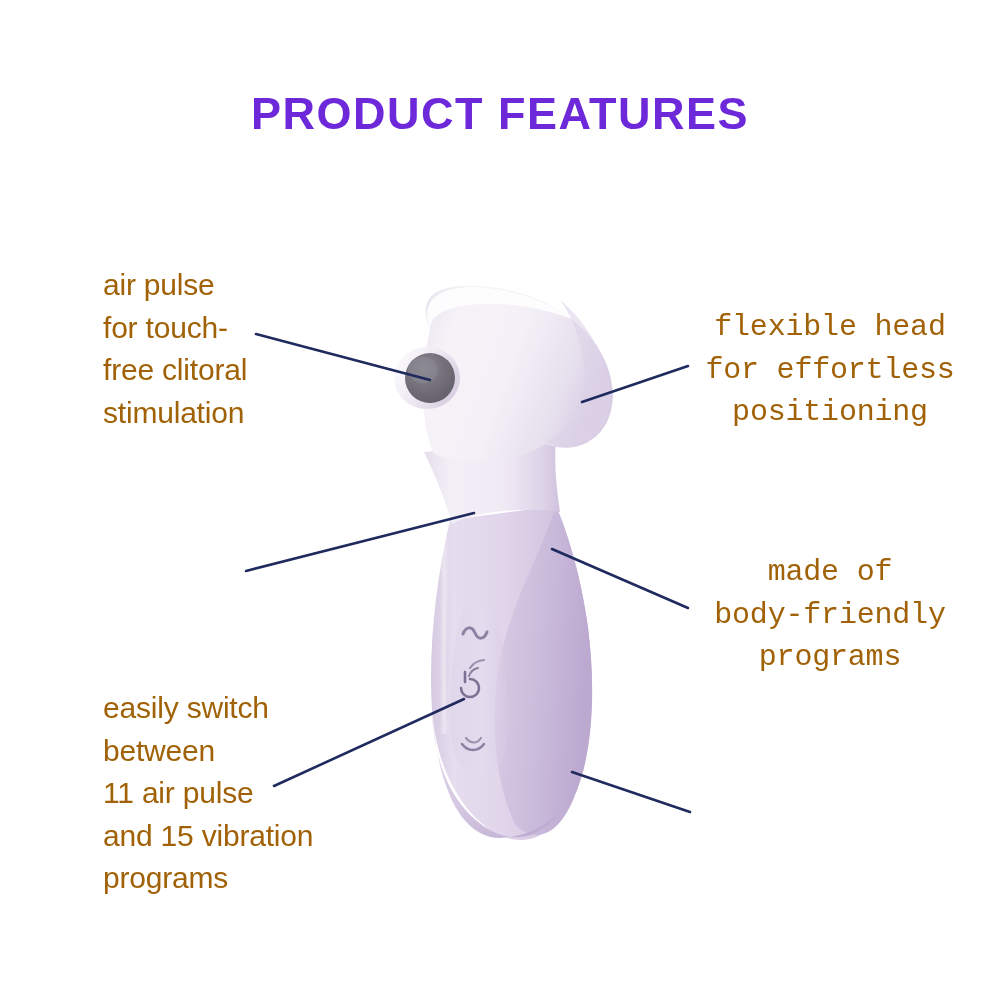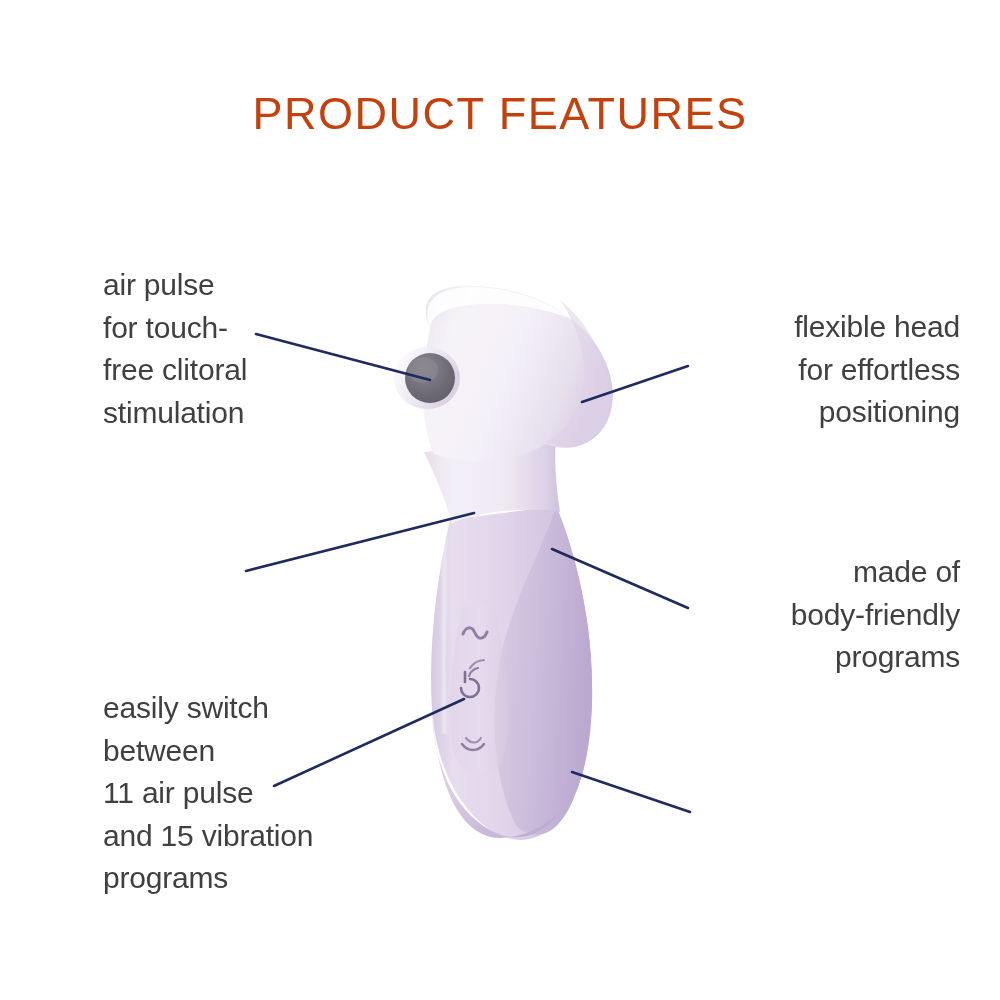--- a/index.html
+++ b/index.html
@@ -23,35 +23,35 @@
     background: #ffffff;
   }
   .page-title {
     position: absolute;
     top: 88px;
     left: 0;
     width: 1000px;
     text-align: center;
     font-family: "Liberation Sans", sans-serif;
     font-size: 45px;
-    font-weight: normal;
+    font-weight: bold;
     letter-spacing: 1.5px;
-    color: #c2410c;
+    color: #6d28d9;
   }
   .callout {
     position: absolute;
     font-family: "Liberation Sans", sans-serif;
     font-size: 30px;
     line-height: 1.42;
-    color: #404040;
+    color: #a16207;
     white-space: pre-line;
     letter-spacing: -0.2px;
   }
   .callout-left  { text-align: left; }
-  .callout-right { text-align: right; }
+  .callout-right { text-align: center; font-family: Liberation Mono, monospace; }
 
   
   #callout-air-pulse    { left: 103px; top: 264px; width: 260px; }
   #callout-massages     { left: 103px; top: 507px; width: 280px; }
   #callout-programs     { left: 103px; top: 687px; width: 300px; }
   #callout-flex-head    { left: 700px; top: 306px; width: 260px; }
   #callout-silicone     { left: 700px; top: 551px; width: 260px; }
   #callout-usbc         { left: 700px; top: 765px; width: 260px; }
 
   #leader-lines, #product-svg {

